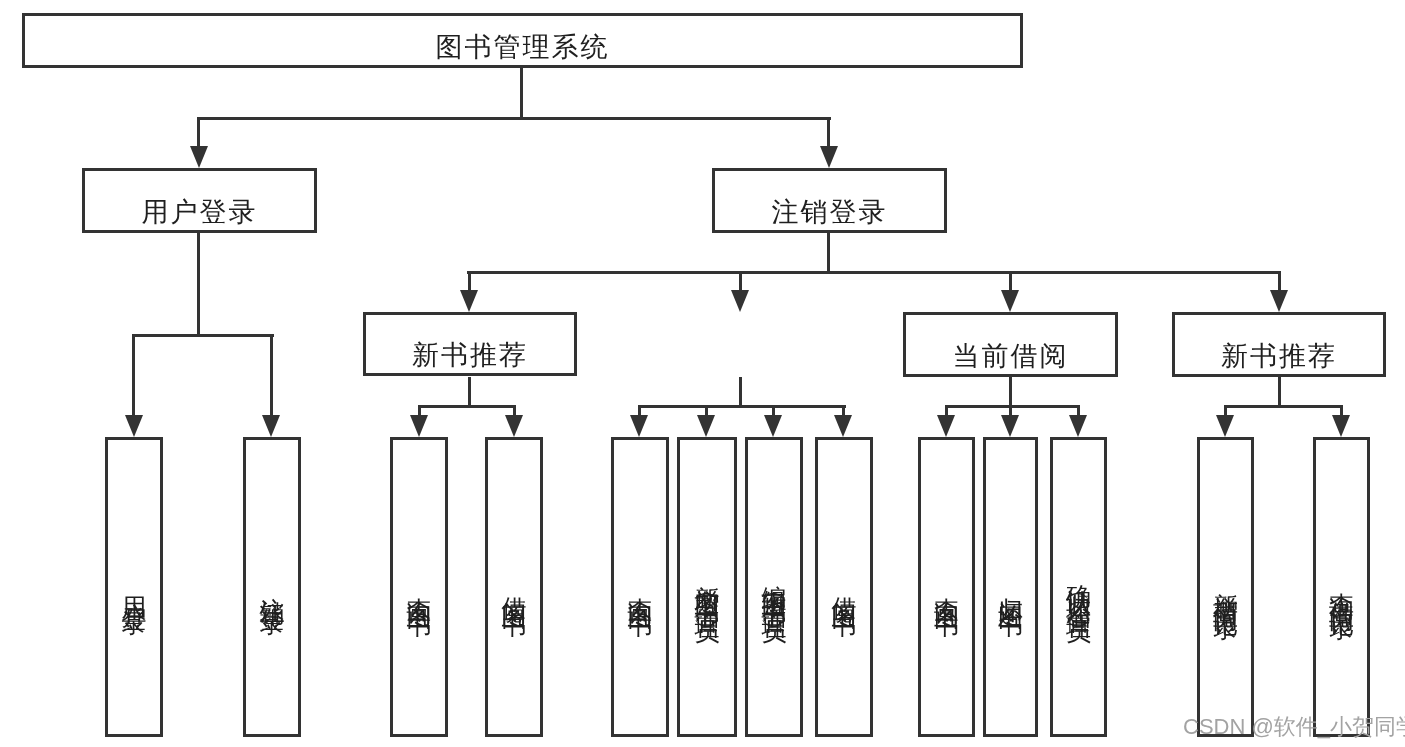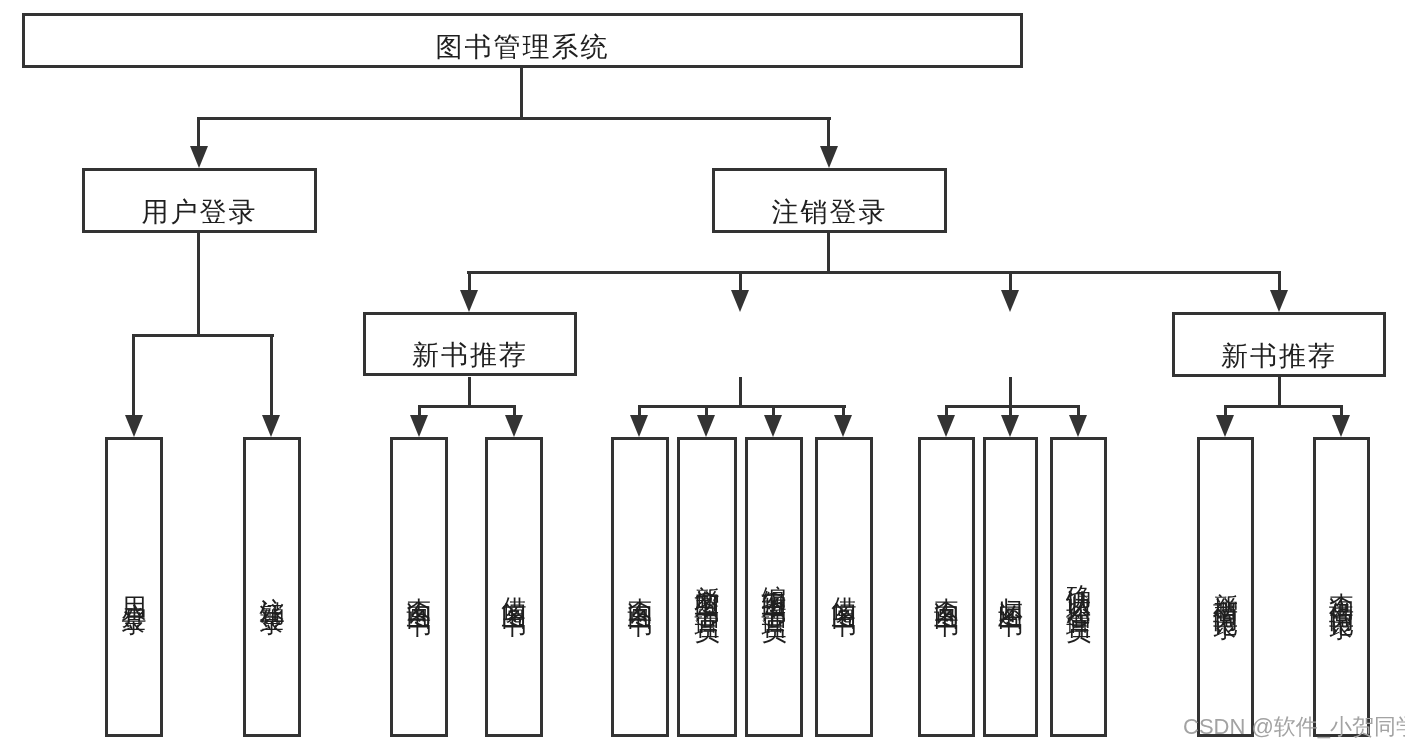--- a/index.html
+++ b/index.html
@@ -109,20 +109,23 @@
   <div class="box" style="left:82px;top:168px;width:235px;height:65px">
     <span>用户登录</span>
   </div>
   <div class="box" style="left:712px;top:168px;width:235px;height:65px">
     <span>注销登录</span>
   </div>
 
   <div class="box" style="left:363px;top:312px;width:214px;height:64px">
     <span>新书推荐</span>
   </div>
+  <div class="box" style="left:903px;top:312px;width:215px;height:65px">
+    <span>当前借阅</span>
+  </div>
   <div class="box" style="left:1172px;top:312px;width:214px;height:65px">
     <span>新书推荐</span>
   </div>
 
   <div class="vbox" style="left:105px;top:437px;width:58px;height:300px">
     <span class="vlabel">用户登录</span>
   </div>
   <div class="vbox" style="left:243px;top:437px;width:58px;height:300px">
     <span class="vlabel">注销登录</span>
   </div>

